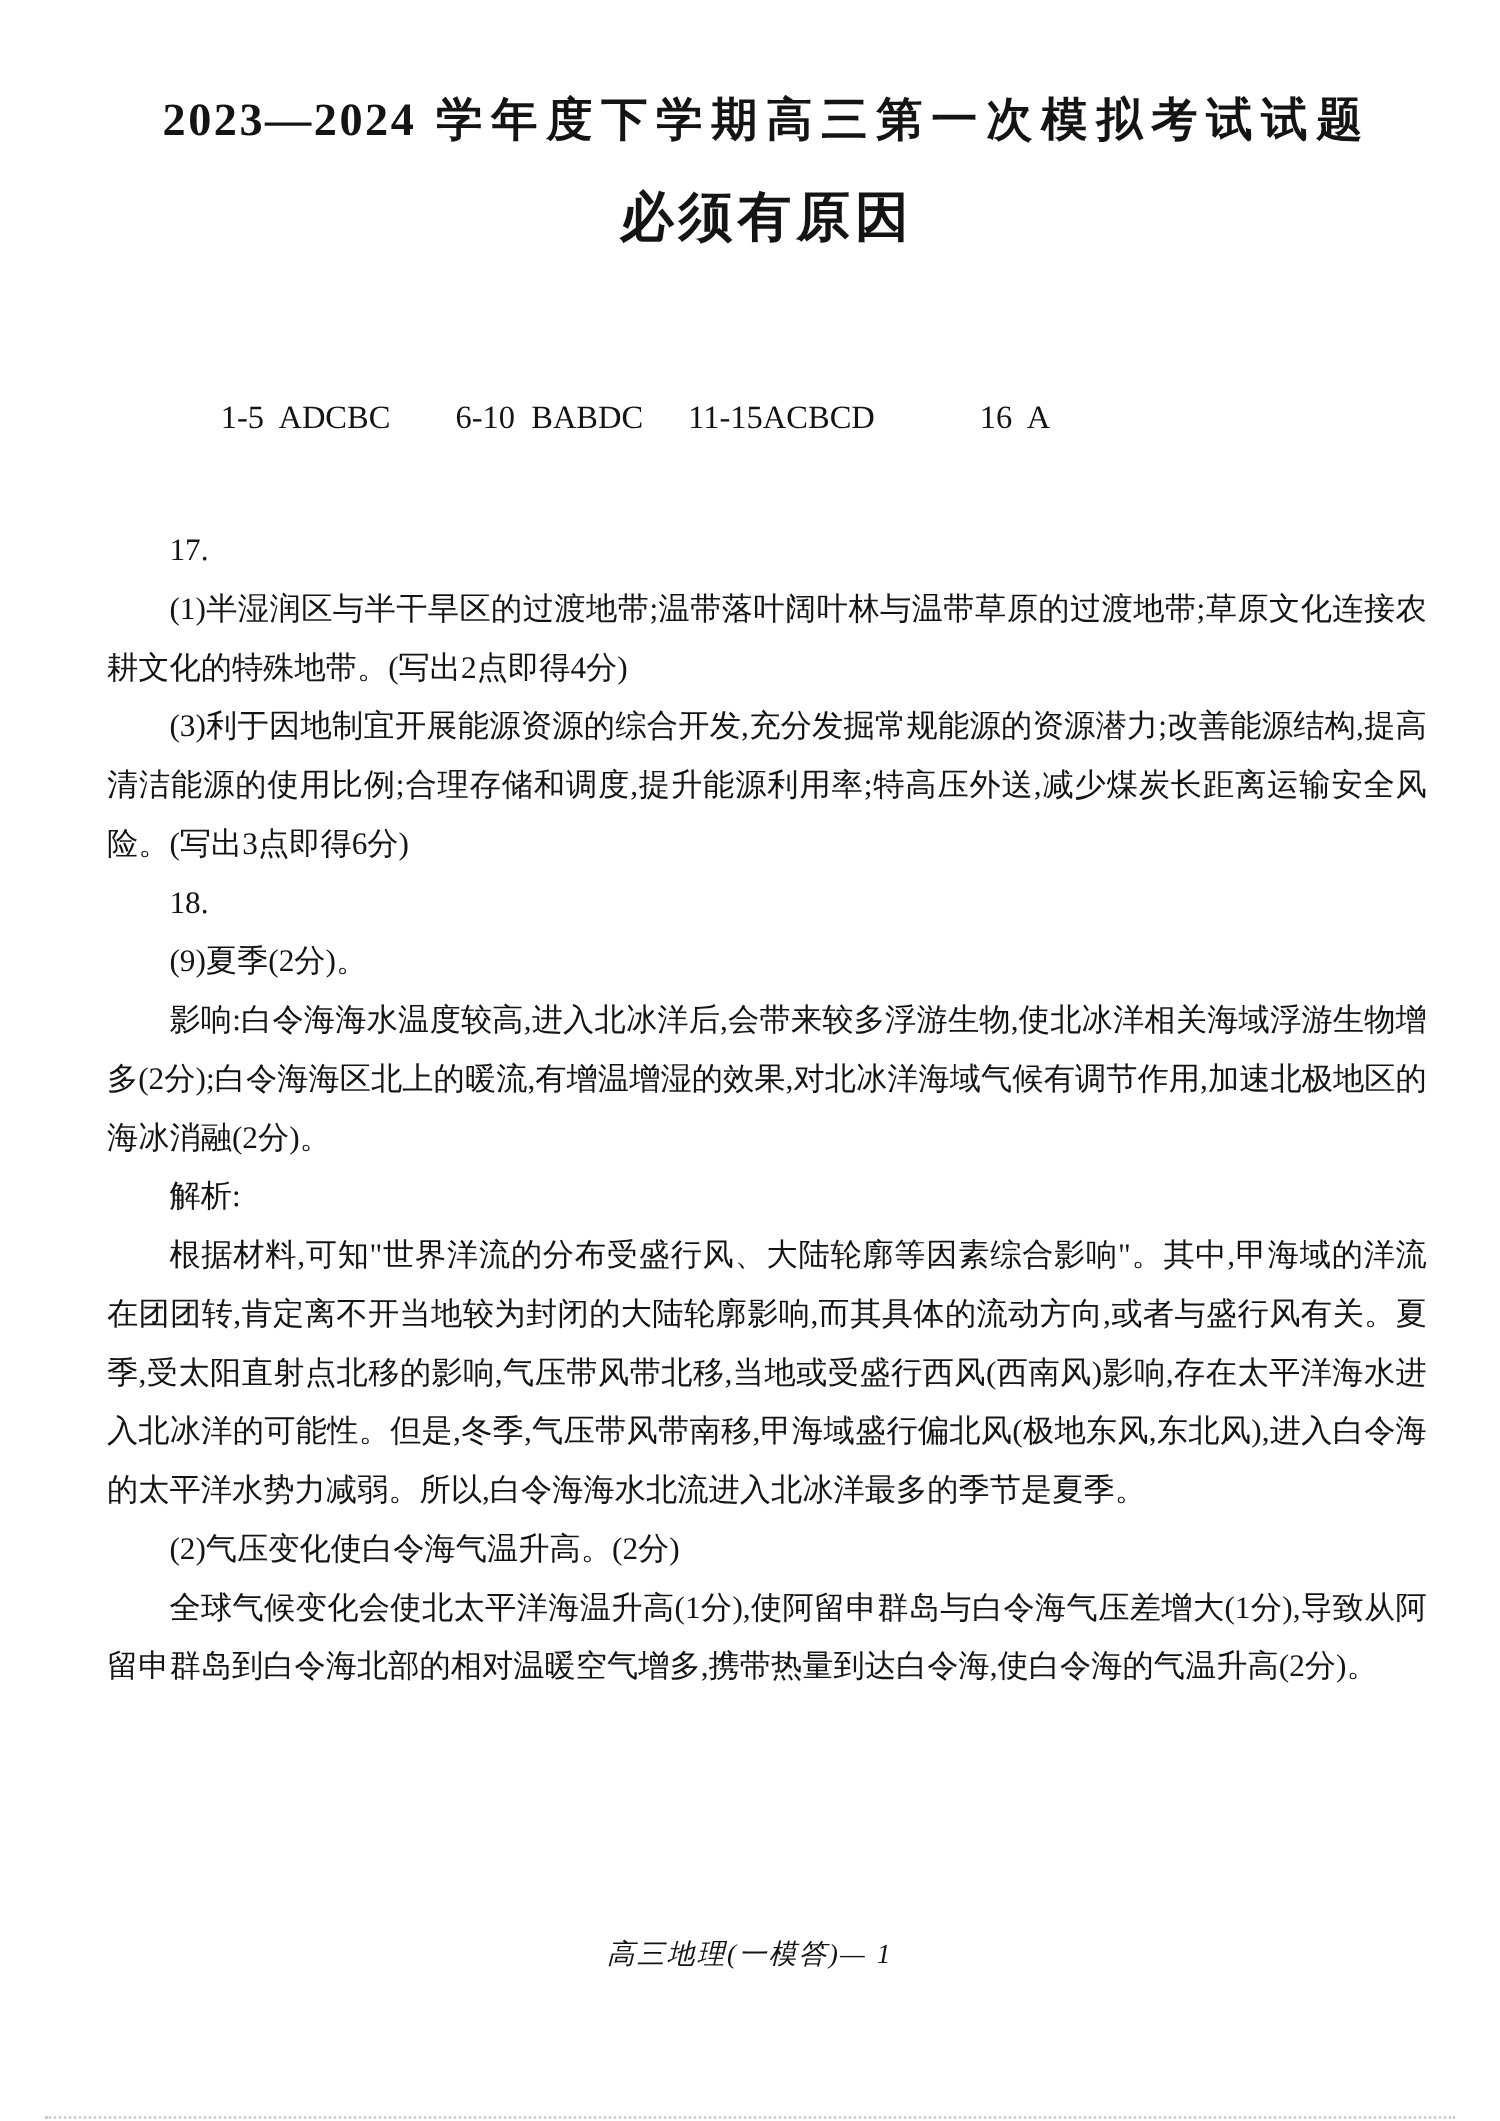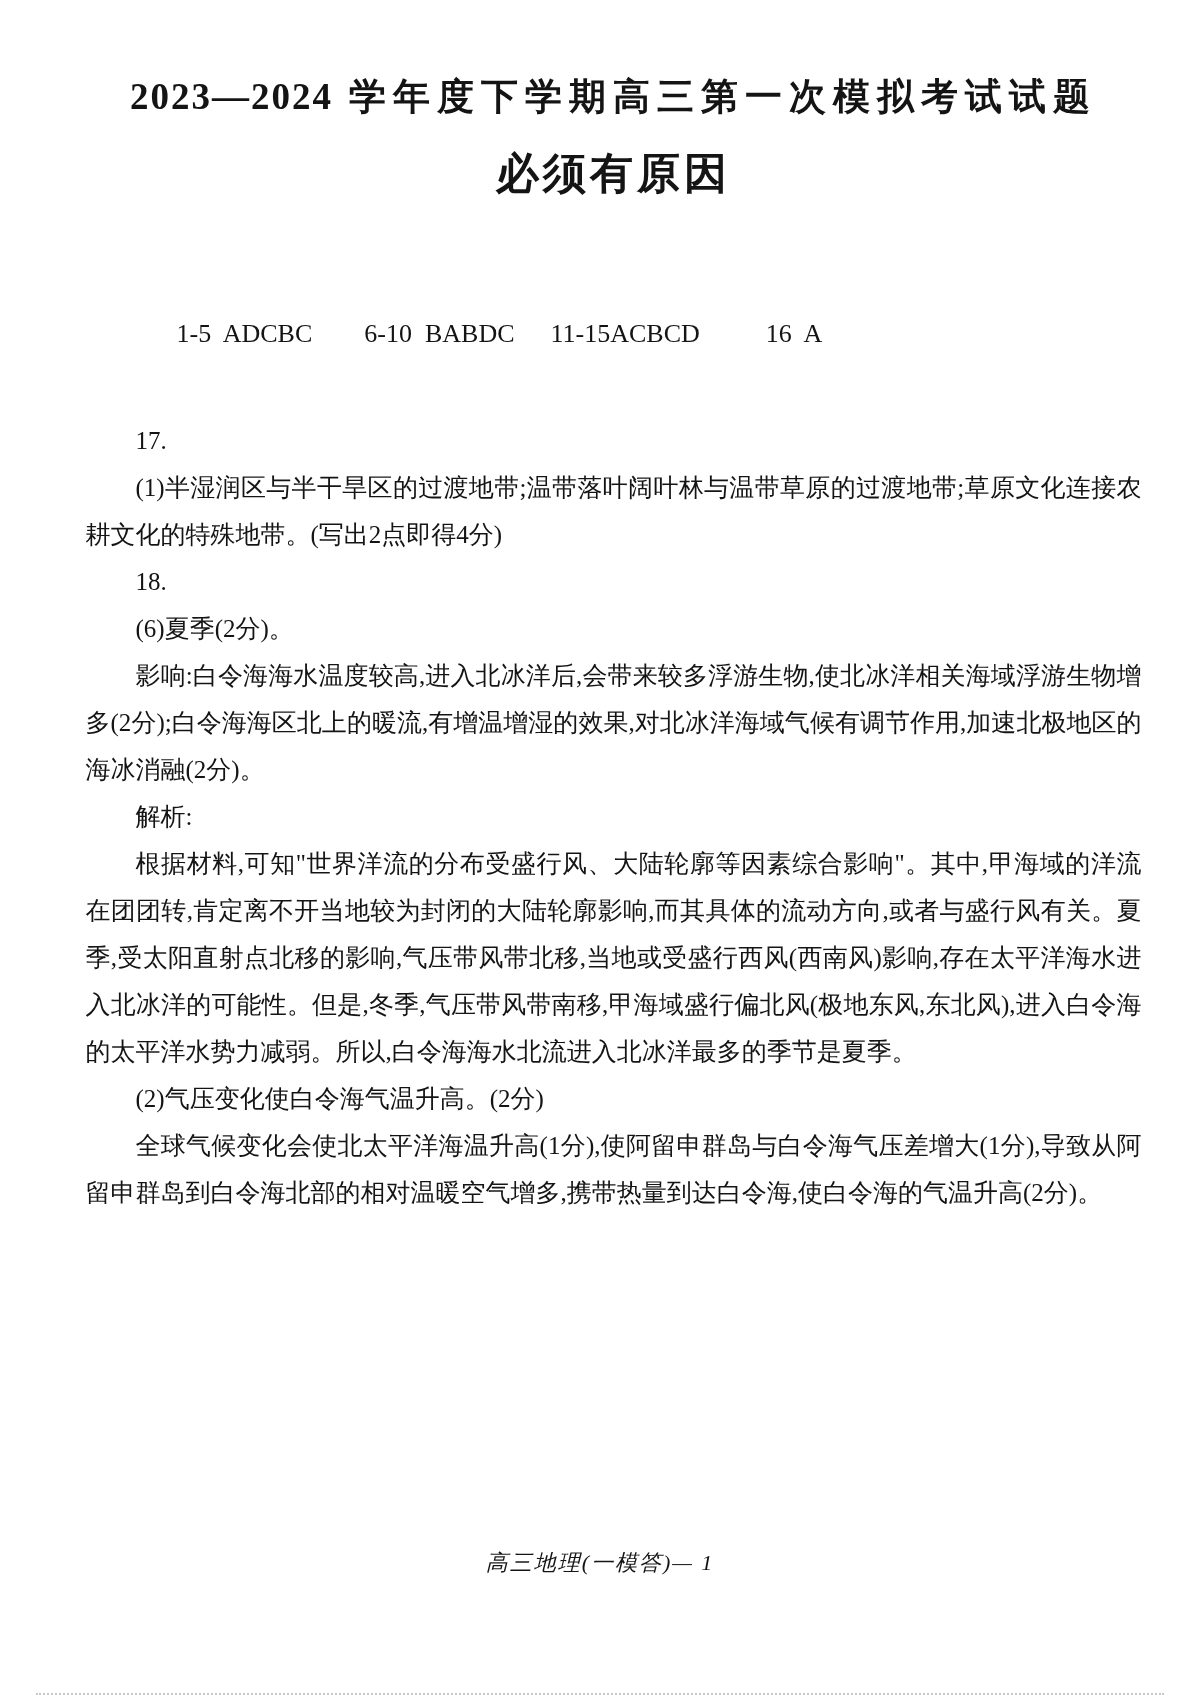--- a/index.html
+++ b/index.html
@@ -39,21 +39,21 @@
     line-height: 47px;
   }
   .answer-key {
     white-space: pre;
     padding-left: 2em;
     margin-bottom: 13px;
     font-size: 26px;
   }
   .ak-1 { margin-left: 52px; }
   .ak-2 { margin-left: 36px; }
-  .ak-3 { margin-left: 66px; }
+  .ak-3 { margin-left: 84px; }
   p {
     margin: 0;
     text-indent: 2em;
     text-align: justify;
   }
   .src {
     font-size: 19px;
     color: #3c3c3c;
     margin-left: 8px;
     letter-spacing: 1px;
@@ -90,23 +90,24 @@
   </header>
 
   <main class="content">
 
     <div class="answer-key">
       <span class="ak-0">1-5  ADCBC</span><span class="ak-1">6-10  BABDC</span><span class="ak-2">11-15ACBCD</span><span class="ak-3">16  A</span>
     </div>
 
     <p class="qnum">17.</p>
     <p>(1)半湿润区与半干旱区的过渡地带;温带落叶阔叶林与温带草原的过渡地带;草原文化连接农耕文化的特殊地带。(写出2点即得4分)</p>
+    <p>(3)利于因地制宜开展能源资源的综合开发,充分发掘常规能源的资源潜力;改善能源结构,提高清洁能源的使用比例;合理存储和调度,提升能源利用率;特高压外送,减少煤炭长距离运输安全风险。(写出3点即得6分)</p>
 
     <p class="qnum">18.</p>
-    <p>(6)夏季(2分)。</p>
+    <p>(9)夏季(2分)。</p>
     <p>影响:白令海海水温度较高,进入北冰洋后,会带来较多浮游生物,使北冰洋相关海域浮游生物增多(2分);白令海海区北上的暖流,有增温增湿的效果,对北冰洋海域气候有调节作用,加速北极地区的海冰消融(2分)。</p>
     <p>解析:</p>
     <p>根据材料,可知"世界洋流的分布受盛行风、大陆轮廓等因素综合影响"。其中,甲海域的洋流在团团转,肯定离不开当地较为封闭的大陆轮廓影响,而其具体的流动方向,或者与盛行风有关。夏季,受太阳直射点北移的影响,气压带风带北移,当地或受盛行西风(西南风)影响,存在太平洋海水进入北冰洋的可能性。但是,冬季,气压带风带南移,甲海域盛行偏北风(极地东风,东北风),进入白令海的太平洋水势力减弱。所以,白令海海水北流进入北冰洋最多的季节是夏季。</p>
     <p>(2)气压变化使白令海气温升高。(2分)</p>
     <p>全球气候变化会使北太平洋海温升高(1分),使阿留申群岛与白令海气压差增大(1分),导致从阿留申群岛到白令海北部的相对温暖空气增多,携带热量到达白令海,使白令海的气温升高(2分)。</p>
 
   </main>
 
   <footer>
     <span>高三地理(一模答)— 1</span>

